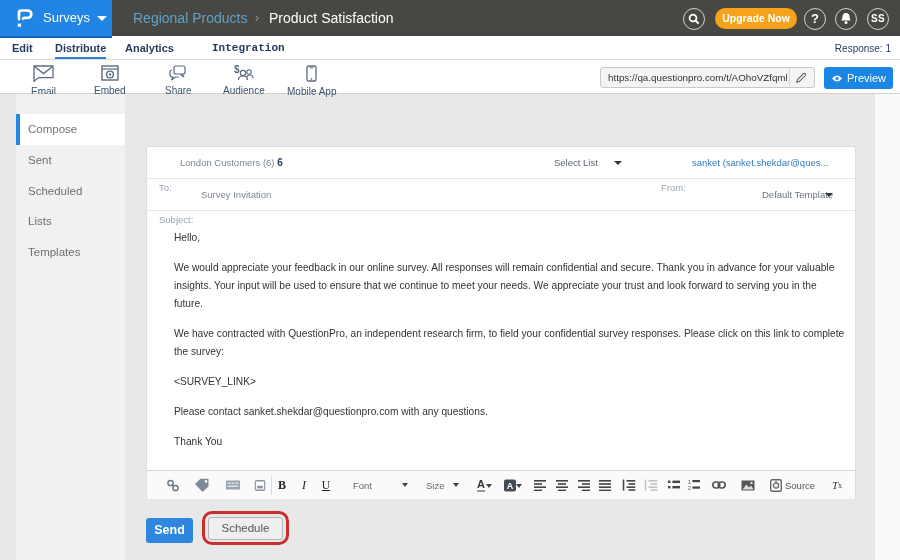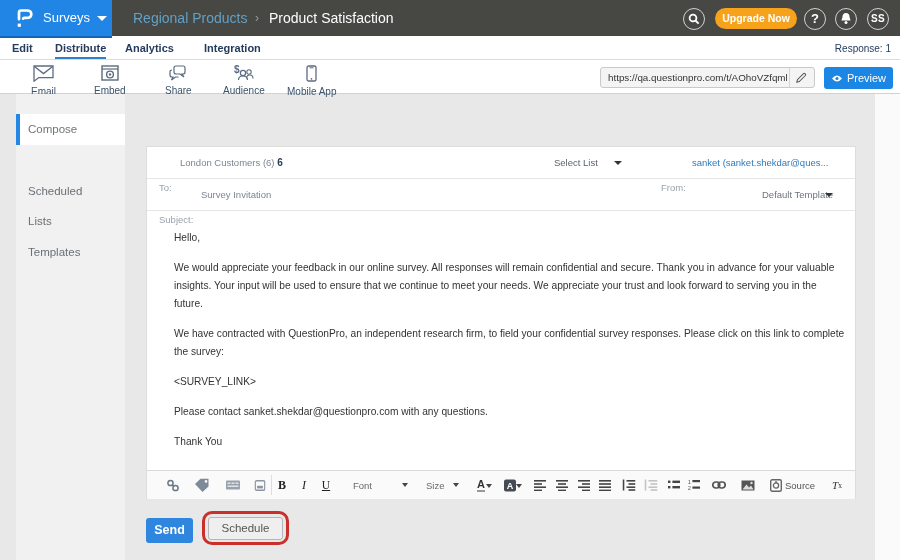--- a/index.html
+++ b/index.html
@@ -23,21 +23,21 @@
 #c-bell { left:835px; }
 #c-ss { left:867px; font-weight:bold; font-size:10px; line-height:19px; letter-spacing:0.3px; }
 #upgrade { position:absolute; left:715px; top:8px; width:82px; height:21px; background:#f7a21b; border-radius:11px; color:#fff; font-size:10.5px; font-weight:bold; text-align:center; line-height:21px; }
 
 
 #tabs { position:absolute; left:0; top:36px; width:900px; height:24px; background:#fff; border-bottom:1px solid #dcdcdc; }
 .tab { position:absolute; top:6px; font-size:11px; color:#253c5e; font-weight:bold; }
 #tab1 { left:12px; }
 #tab2 { left:55px; border-bottom:2px solid #2d7ecb; padding-bottom:3px; }
 #tab3 { left:125px; }
-#tab4 { left:204px; }
+#tab4 { left:212px;font-family:Liberation Mono, monospace; }
 #resp { position:absolute; right:9px; top:7px; font-size:10px; color:#253c5e; }
 
 
 #dtoolbar { position:absolute; left:0; top:60px; width:900px; height:34px; background:#fff; border-bottom:1px solid #d2d2d2; }
 .dicon { position:absolute; top:5px; text-align:center; color:#5c6b80; }
 .dicon .lbl { display:block; font-size:10px; color:#3b536b; margin-top:0px; }
 #di1 { left:31px; } #di2 { left:94px; } #di3 { left:165px; } #di4 { left:223px; } #di5 { left:287px; }
 #urlbox { position:absolute; left:600px; top:7px; width:215px; height:21px; border:1px solid #c9c9c9; border-radius:3px; background:#f4f4f4; font-size:9.8px; color:#333; line-height:19px; padding-left:7px; }
 #urlpencil { position:absolute; right:7px; top:4px; }
 #preview { position:absolute; left:824px; top:7px; width:69px; height:22px; background:#1b86e3; border-radius:3px; color:#fff; font-size:11px; display:flex; align-items:center; justify-content:center; gap:4px; }
@@ -172,20 +172,21 @@
     </div>
     <div id="preview"><svg width="12" height="9" viewBox="0 0 12 9" style="vertical-align:-1px">
           <path d="M1,4.5 Q6,-1.5 11,4.5 Q6,10.5 1,4.5 Z" fill="#fff"></path>
           <circle cx="6" cy="4.5" r="1.6" fill="#1b86e3"></circle>
         </svg> Preview</div>
   </div>
 
   <div id="rightstrip" style="position:absolute; left:875px; top:94px; width:25px; height:466px; background:#fafafa;"></div>
   <div id="sidebar">
     <div class="sitem" id="si1">Compose</div>
+    <div class="sitem" id="si2">Sent</div>
     <div class="sitem" id="si3">Scheduled</div>
     <div class="sitem" id="si4">Lists</div>
     <div class="sitem" id="si5">Templates</div>
   </div>
 
   <div id="card">
     <div id="rowTo">
       <span class="flabel" id="toLbl">To:</span>
       <span class="fval" id="toVal">London Customers (6) <b>6</b></span>
       <span id="selList">Select List</span>

